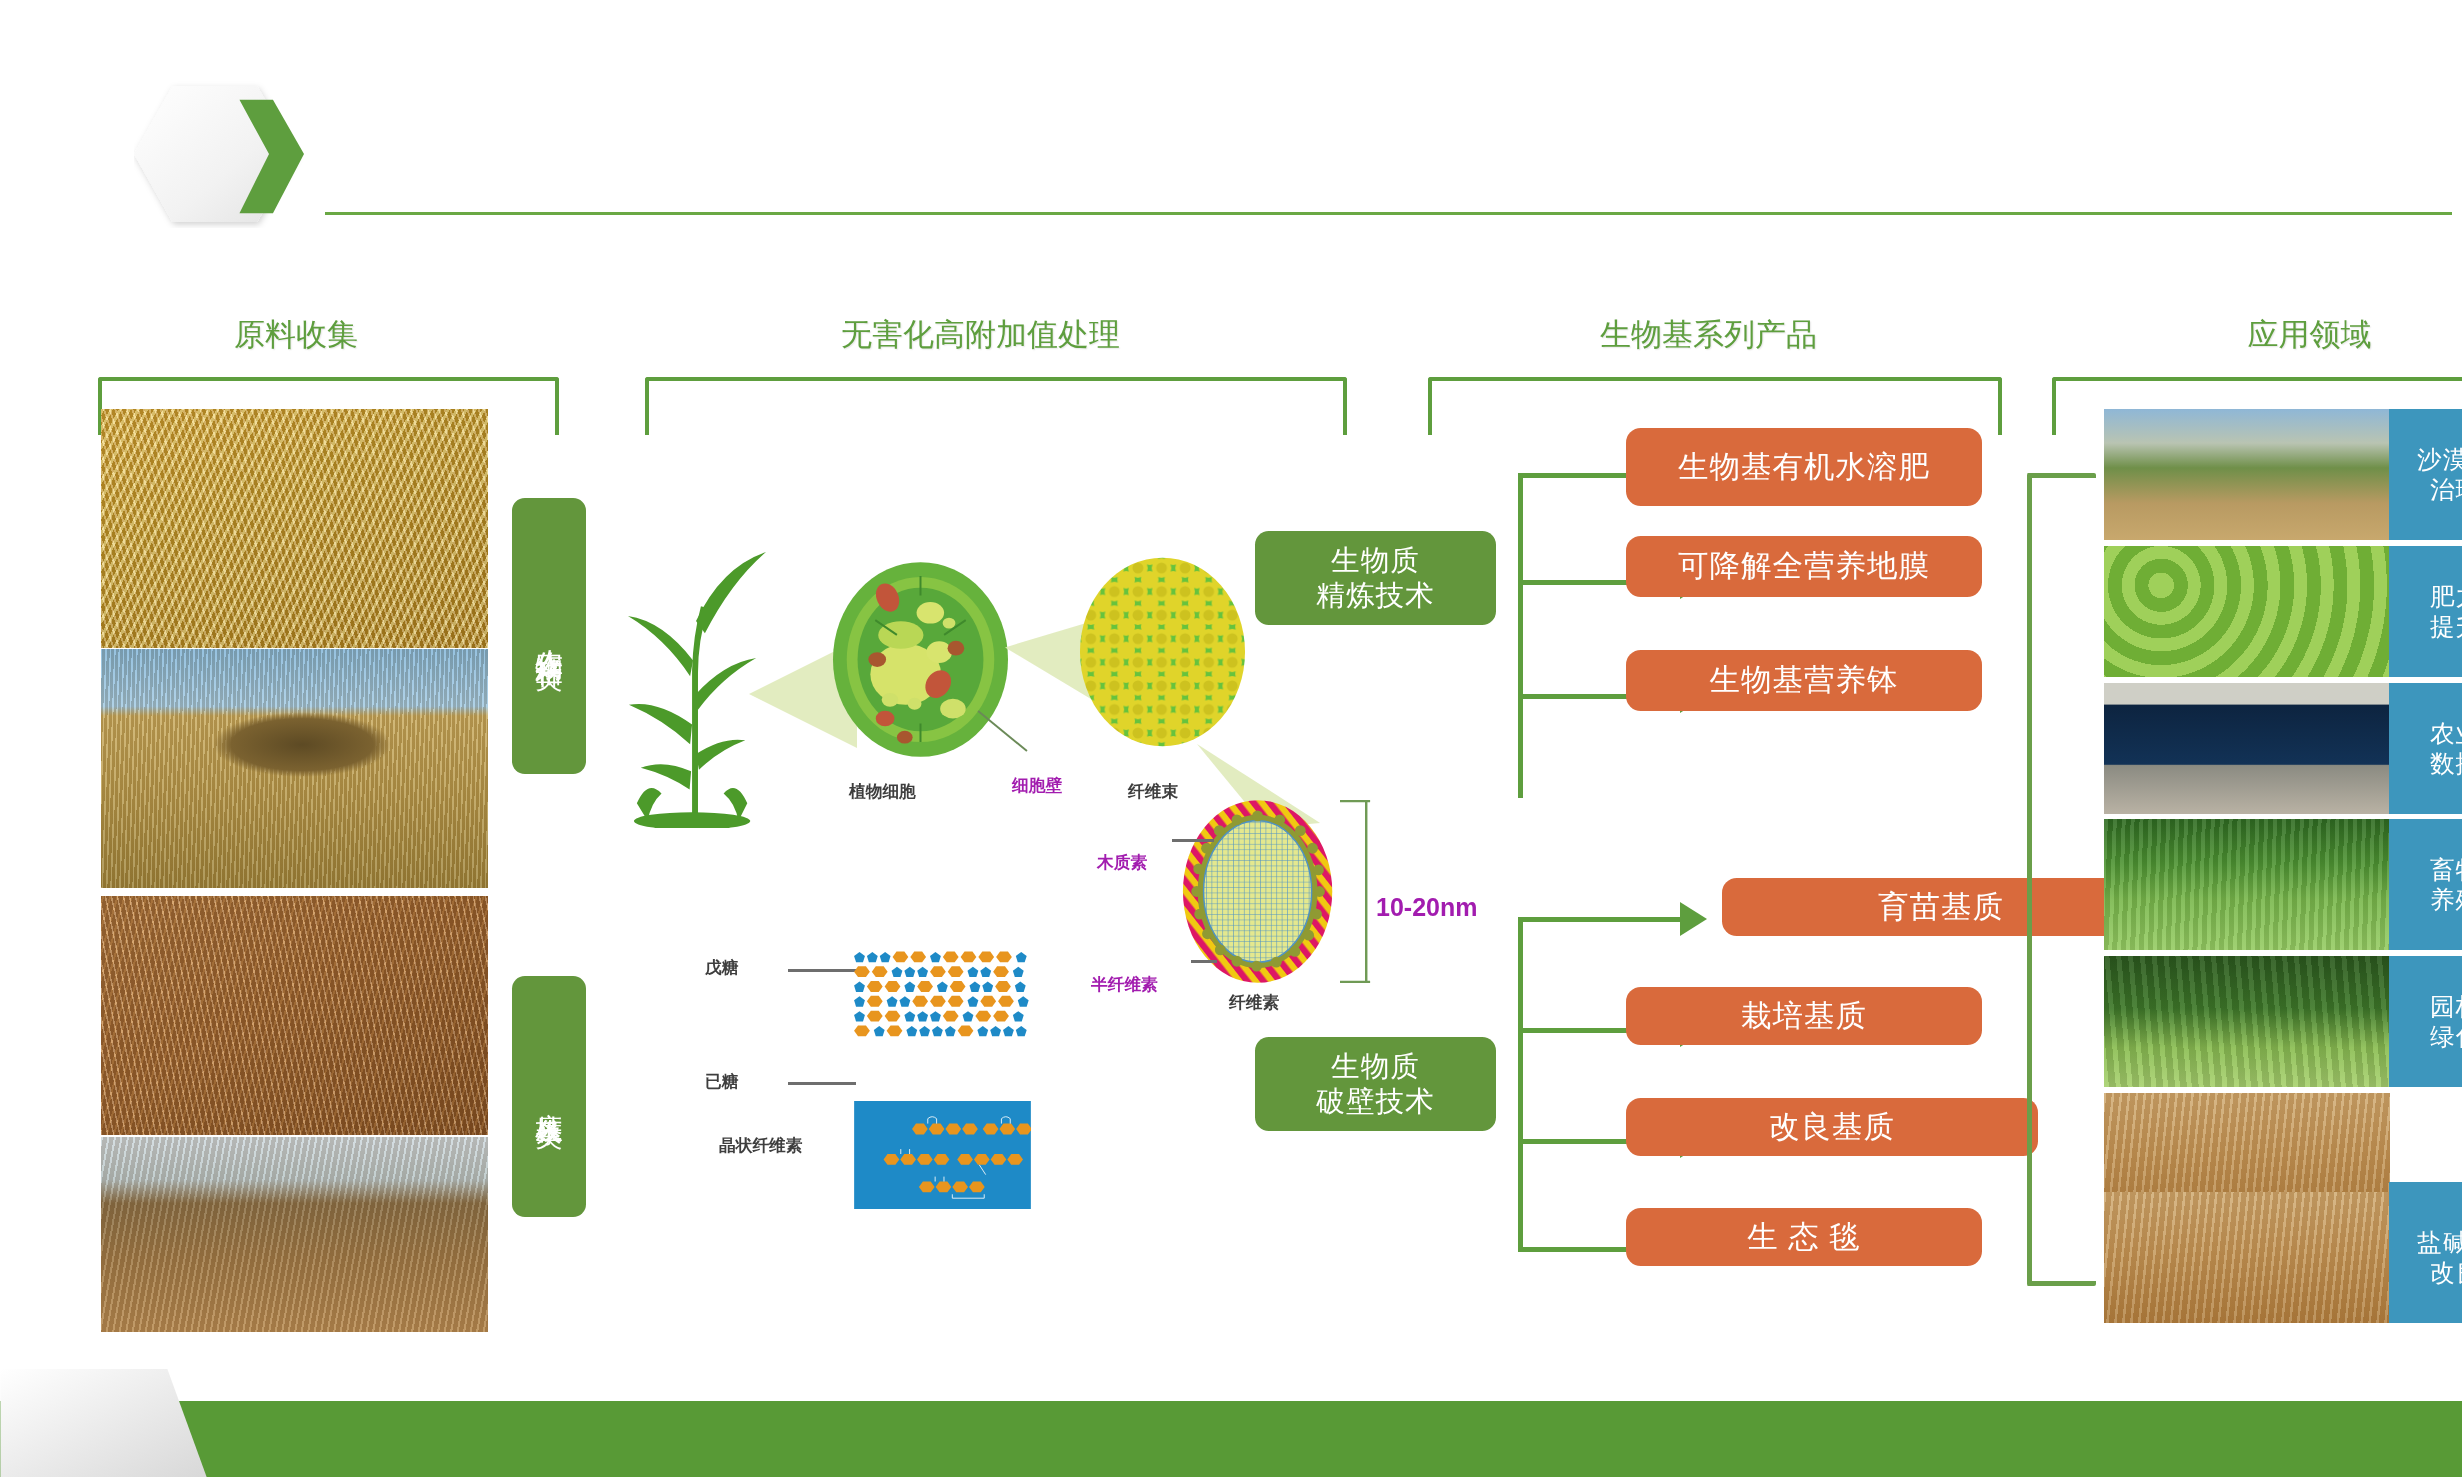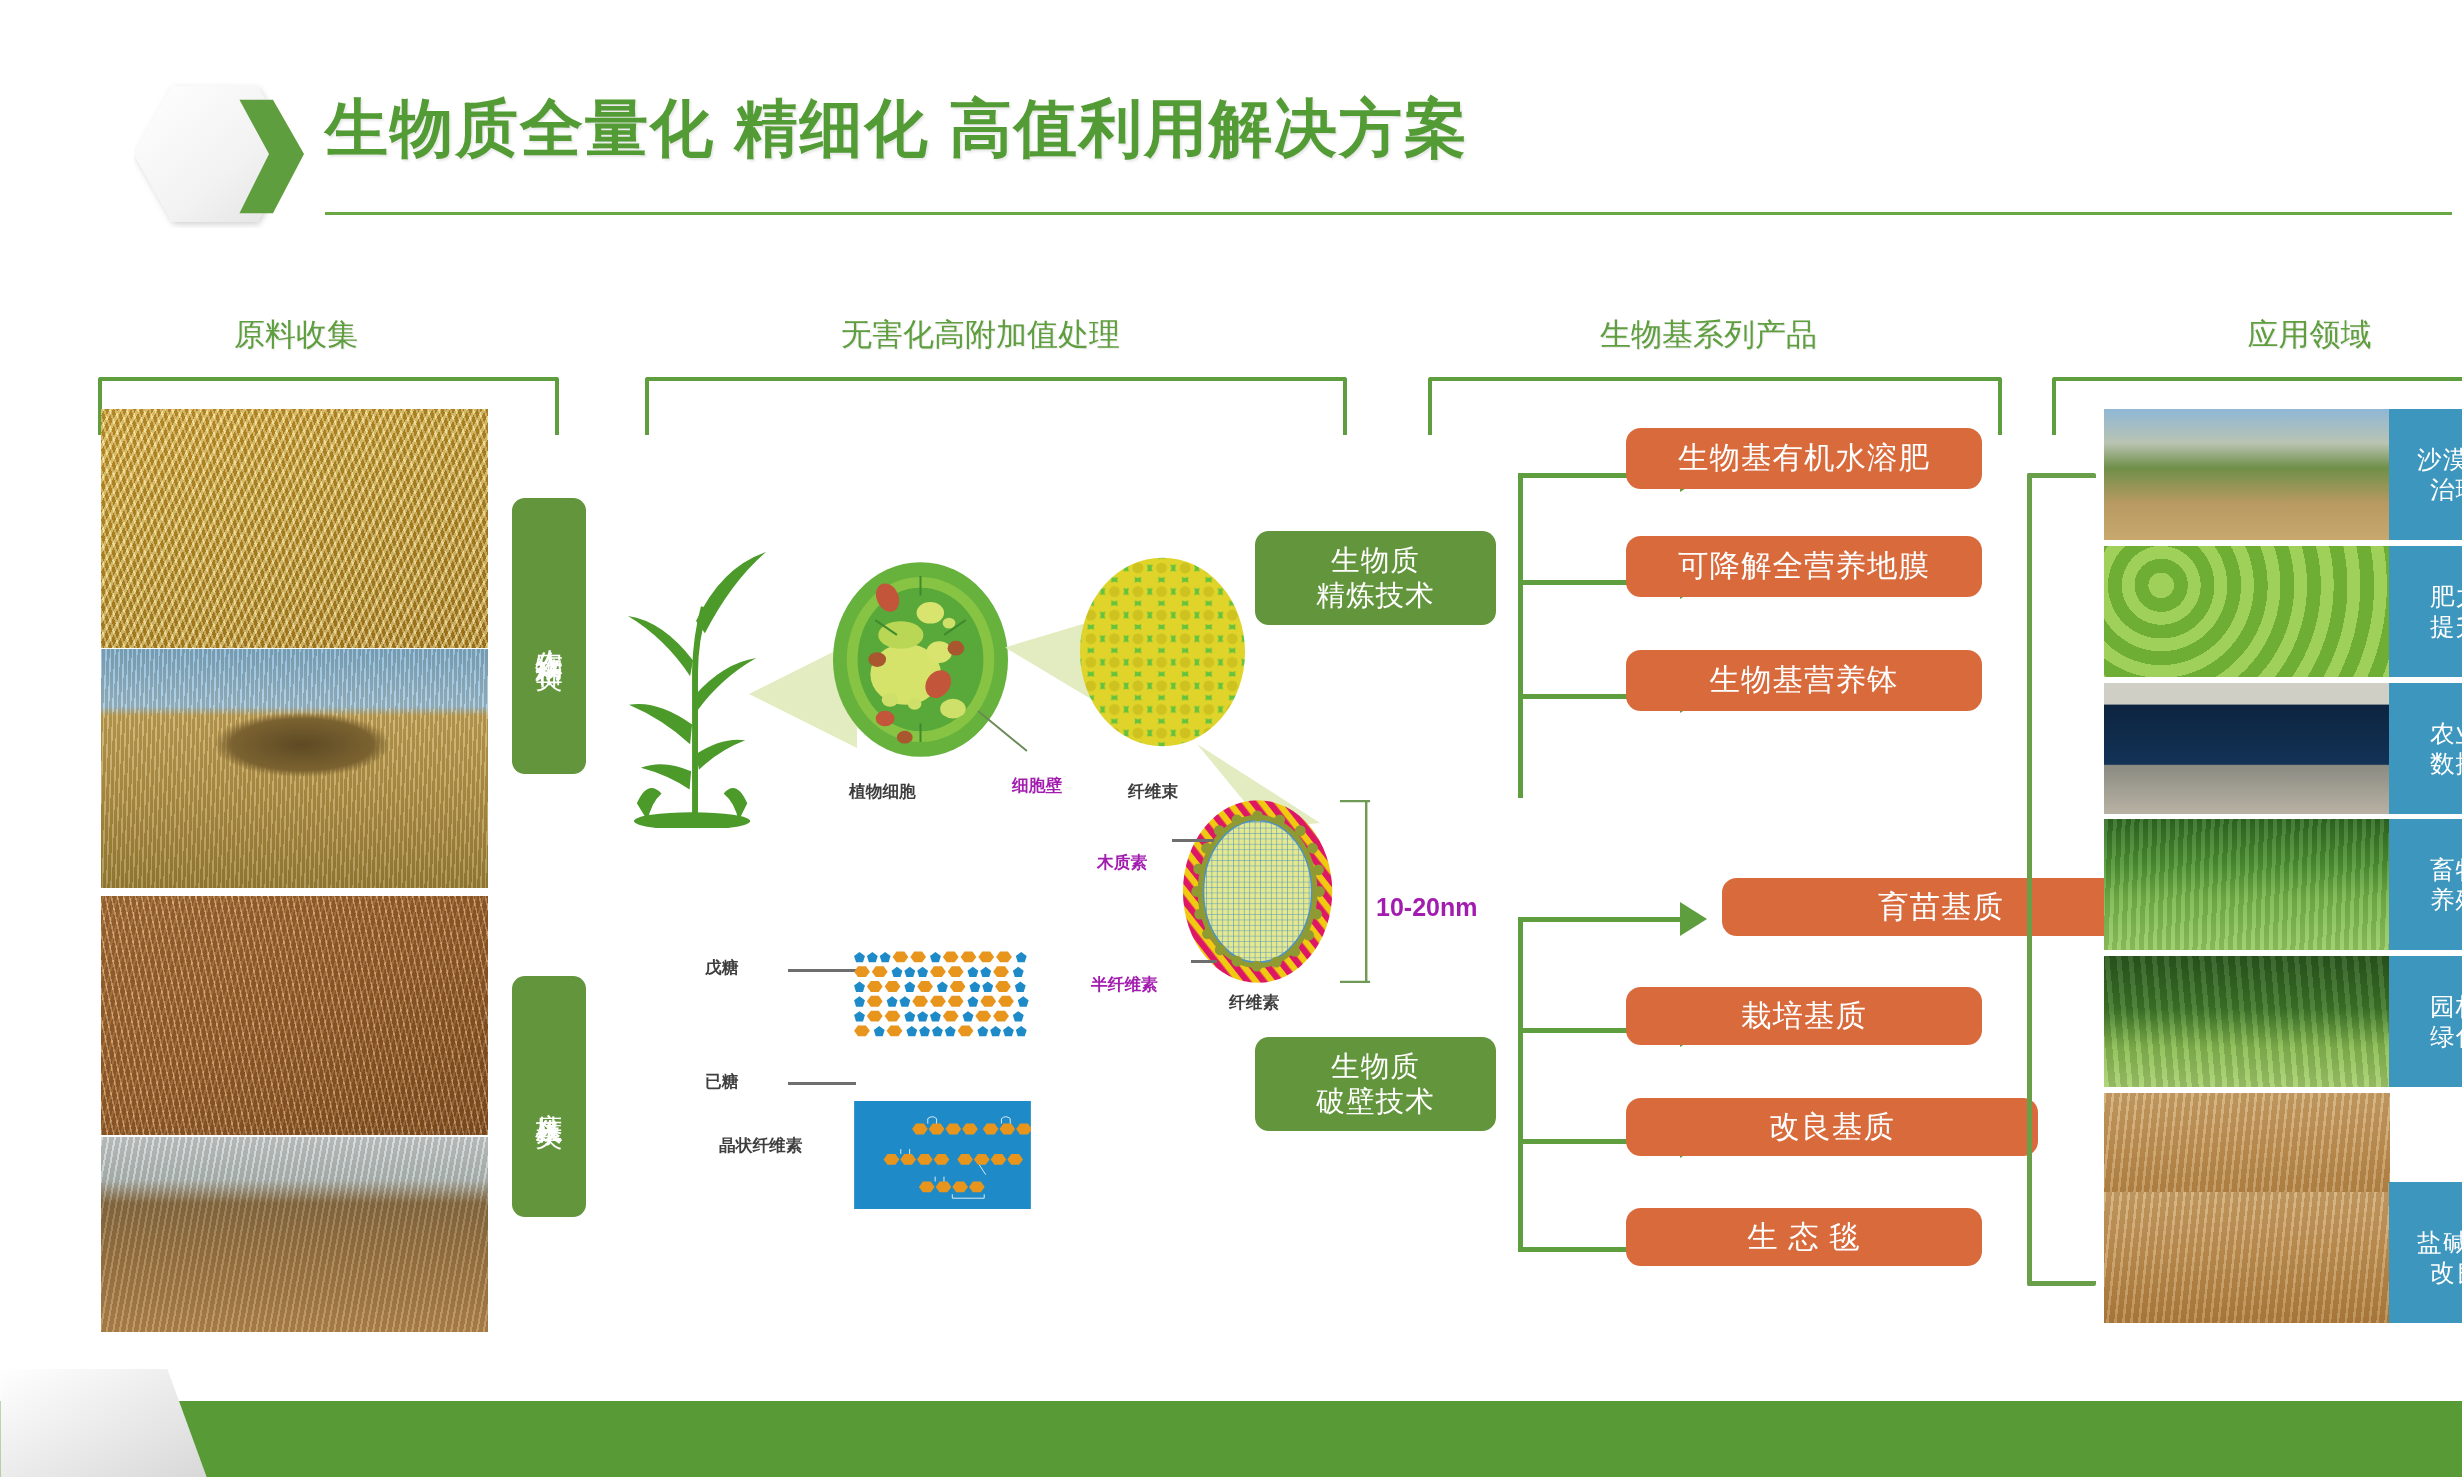--- a/index.html
+++ b/index.html
@@ -121,21 +121,20 @@
           <stop offset="60%" stop-color="#f2f2f2"></stop>
           <stop offset="100%" stop-color="#e2e2e2"></stop>
       </linearGradient>
       <filter id="hsh" x="-30%" y="-30%" width="180%" height="180%">
         <feDropShadow dx="3" dy="5" stdDeviation="7" flood-color="#000" flood-opacity="0.18"></feDropShadow>
       </filter>
     </defs>
     <polygon points="78,12 250,12 330,150 250,288 78,288 0,150" fill="url(#hexg)" filter="url(#hsh)"></polygon>
     <polygon points="214,40 282,40 345,150 282,270 214,270 274,150" fill="#5e9e3e"></polygon>
   </svg>
-  <div class="abs" id="page-title">生物质全量化 精细化 高值利用解决方案</div>
   <div class="abs" id="title-rule"></div>
 </div>
 
 <div class="abs sec-title" style="left:89px;top:314px;width:414px;">原料收集</div>
 <div class="abs bracket" style="left:98px;top:377px;width:453px;height:54px;"></div>
 
 <div class="abs sec-title" style="left:616px;top:314px;width:729px;">无害化高附加值处理</div>
 <div class="abs bracket" style="left:645px;top:377px;width:694px;height:54px;"></div>
 
 <div class="abs sec-title" style="left:1413px;top:314px;width:591px;">生物基系列产品</div>
@@ -416,21 +415,21 @@
 </div>
 
 <div class="abs ln" style="left:1518px;top:473px;width:4.9px;height:325px;"></div>
 <div class="abs ln" style="left:1518px;top:473px;width:163px;height:4.9px;"></div>
 <div class="abs ln" style="left:1518px;top:580px;width:163px;height:4.9px;"></div>
 <div class="abs ln" style="left:1518px;top:694px;width:163px;height:4.9px;"></div>
 <div class="abs arrowhead" style="left:1680px;top:458px;"></div>
 <div class="abs arrowhead" style="left:1680px;top:565px;"></div>
 <div class="abs arrowhead" style="left:1680px;top:679px;"></div>
 
-<div class="abs prod-pill" style="left:1626px;top:428px;width:356px;height:61px;">生物基有机水溶肥</div>
+<div class="abs prod-pill" style="left:1626px;top:428px;width:356px;height:78px;">生物基有机水溶肥</div>
 <div class="abs prod-pill" style="left:1626px;top:536px;width:356px;height:61px;">可降解全营养地膜</div>
 <div class="abs prod-pill" style="left:1626px;top:650px;width:356px;height:61px;">生物基营养钵</div>
 
 <div class="abs ln" style="left:1518px;top:917px;width:4.9px;height:335px;"></div>
 <div class="abs ln" style="left:1518px;top:917px;width:163px;height:4.9px;"></div>
 <div class="abs ln" style="left:1518px;top:1028px;width:163px;height:4.9px;"></div>
 <div class="abs ln" style="left:1518px;top:1139px;width:163px;height:4.9px;"></div>
 <div class="abs ln" style="left:1518px;top:1247px;width:163px;height:4.9px;"></div>
 <div class="abs arrowhead" style="left:1680px;top:902px;"></div>
 <div class="abs arrowhead" style="left:1680px;top:1013px;"></div>

